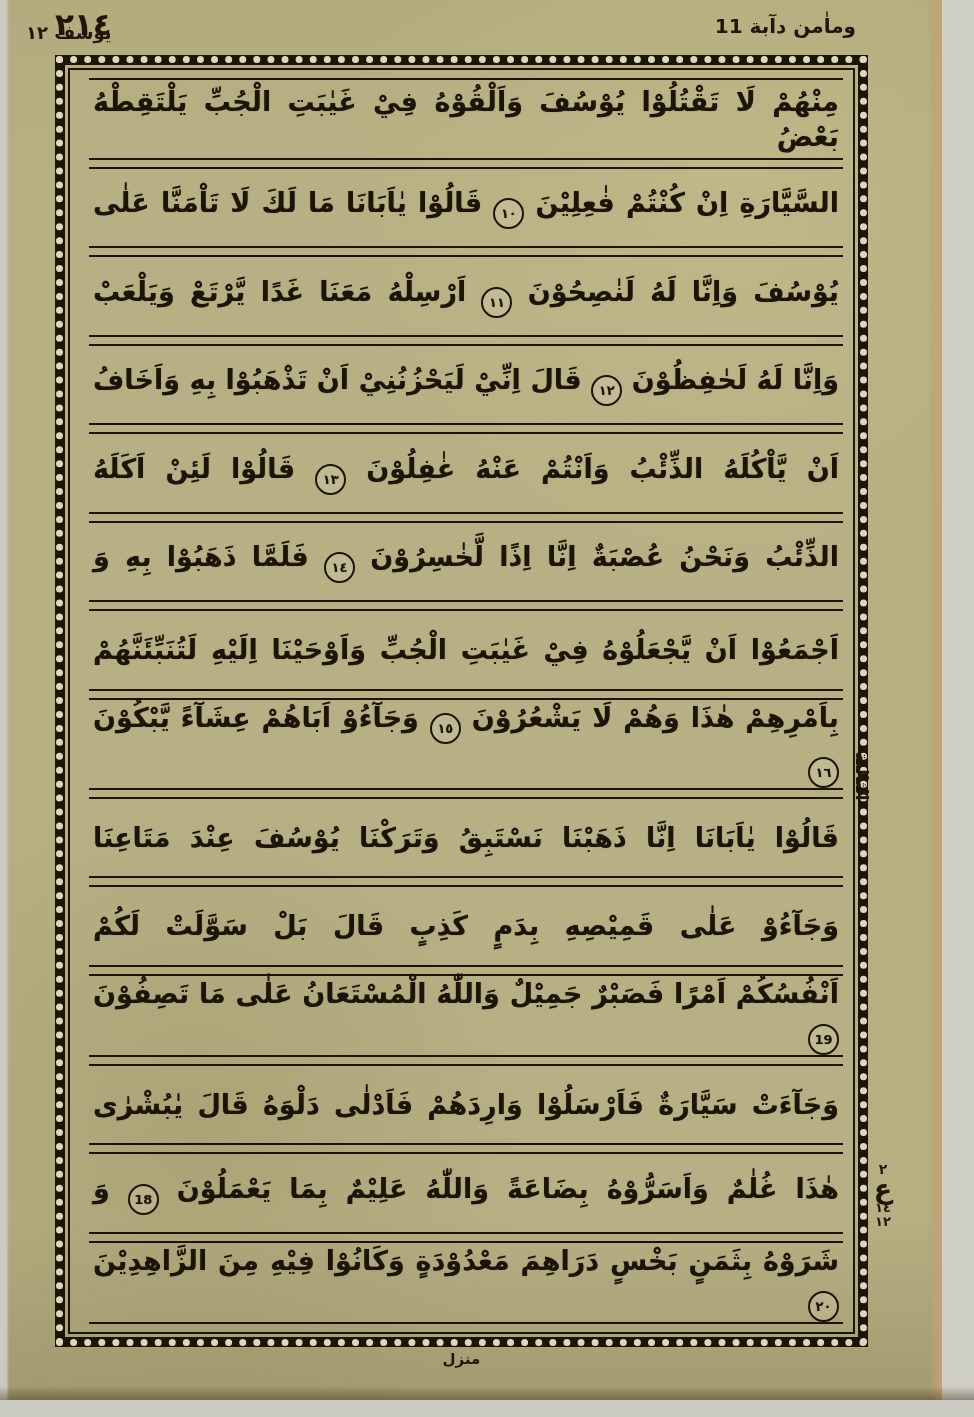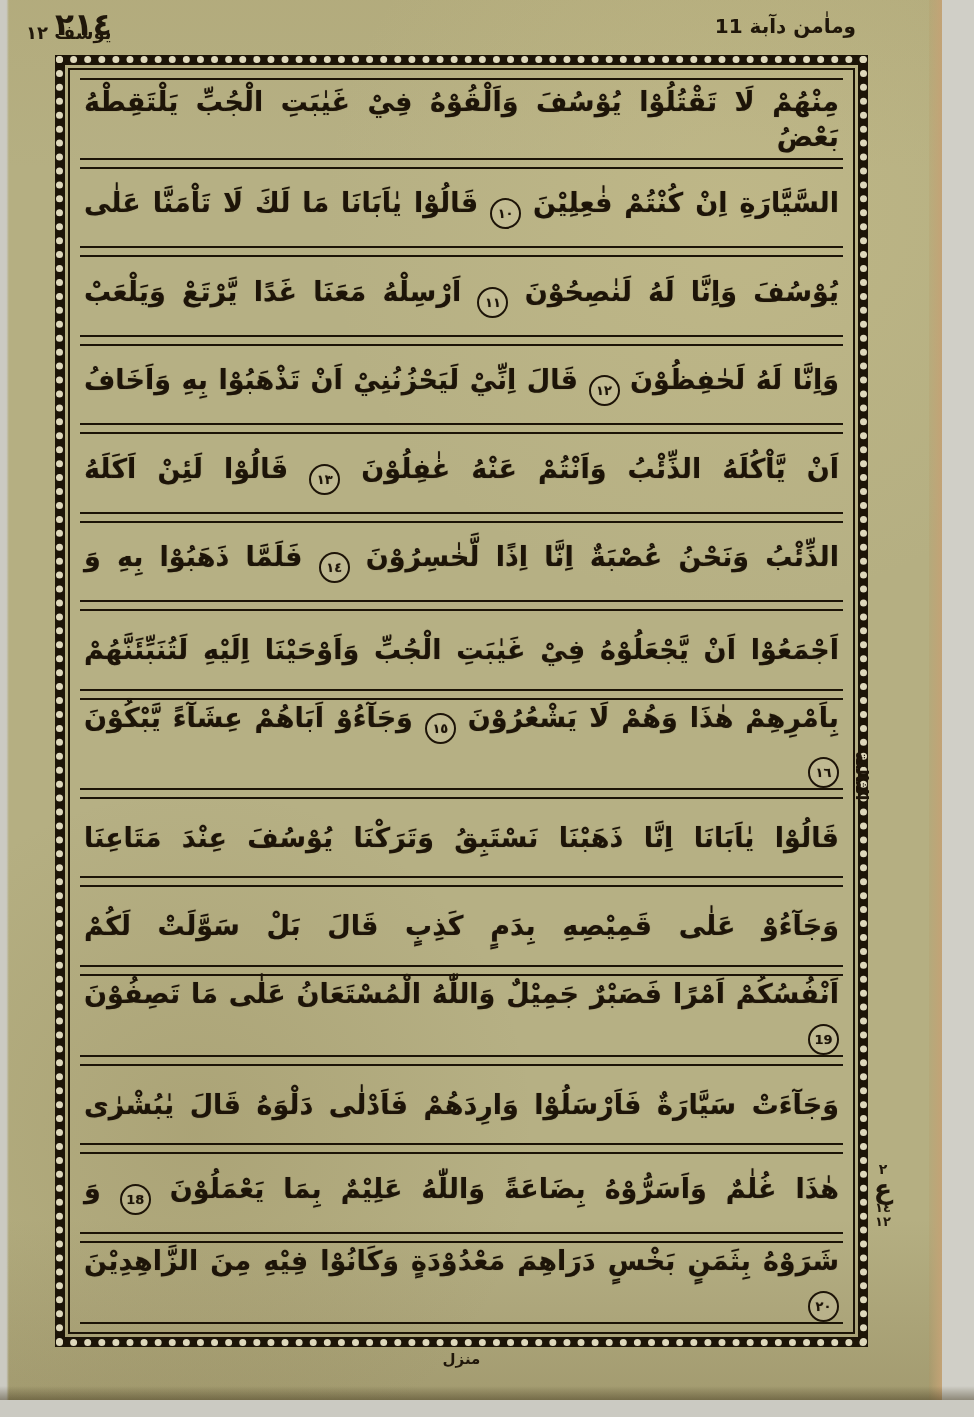--- a/index.html
+++ b/index.html
@@ -33,21 +33,21 @@
                  direction:rtl; }
 
   
   .frame { position:absolute; left:55px; top:55px; width:813px; height:1292px;
            border:10px solid #1c1407; box-sizing:border-box; background:rgba(255,255,255,.02); }
   .frame::before { content:""; position:absolute; inset:-9px;
            border:7px dotted #ded8bb; pointer-events:none; }
   .frame-inner { position:absolute; inset:3px; border:2px solid #1c1407; }
 
   .text-block { position:absolute; inset:8px 10px; display:flex; flex-direction:column;
-                gap:7px; }
+                gap:7px;margin-left:9px; }
   .qline { flex:1; border-top:2px solid #1c1407; border-bottom:2px solid #1c1407;
            display:flex; align-items:center; padding:0 4px; overflow:visible; }
   .qtext { width:100%; margin:0; direction:rtl; unicode-bidi:embed;
            text-align:justify; text-align-last:justify;
            font-weight:bold; font-size:27px; line-height:1.3;
            color:#1d1408; text-shadow:0 0 1px rgba(29,20,8,.4); }
   .ayah-marker { display:inline-flex; align-items:center; justify-content:center;
            width:27px; height:27px; border:2.5px solid #1d1408; border-radius:50%;
            font-size:13px; font-weight:bold; vertical-align:-6px; line-height:1;
            background:rgba(222,216,187,.25); }

